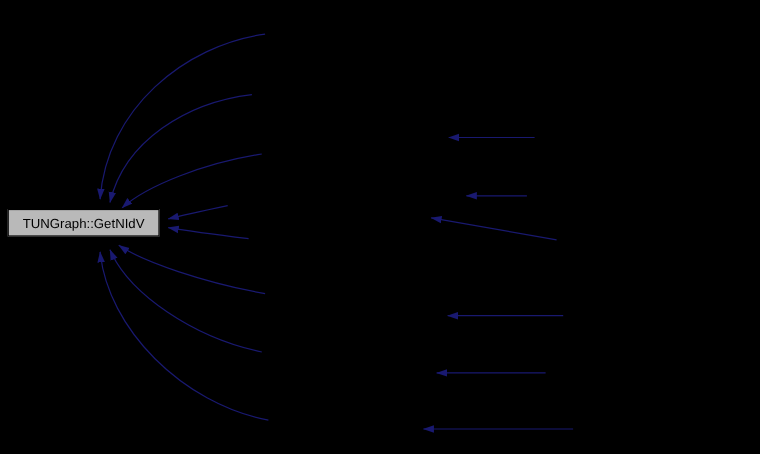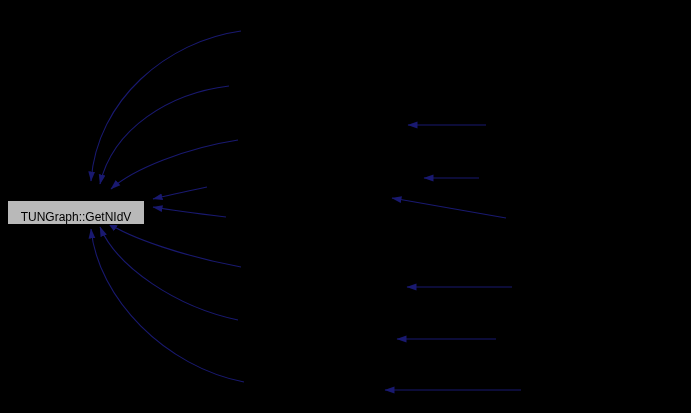--- a/index.html
+++ b/index.html
@@ -26,28 +26,28 @@
       height: 413px;
     }
     path.edge {
       stroke: var(--edge, #191970);
       stroke-width: 1.1;
       fill: none;
     }
     .node {
       position: absolute;
       left: 7px;
-      top: 200px;
+      top: 190px;
       width: 138px;
       height: 25px;
       box-sizing: border-box;
       background: var(--node-fill, #b9b9b9);
       border: 1px solid var(--node-border, #000000);
       display: flex;
-      align-items: flex-end;
+      align-items: center;
       justify-content: center;
       cursor: pointer;
     }
     .node span {
       font-size: 12px;
       color: var(--node-text, #000000);
       white-space: nowrap;
     }
   </style>
 </head>

